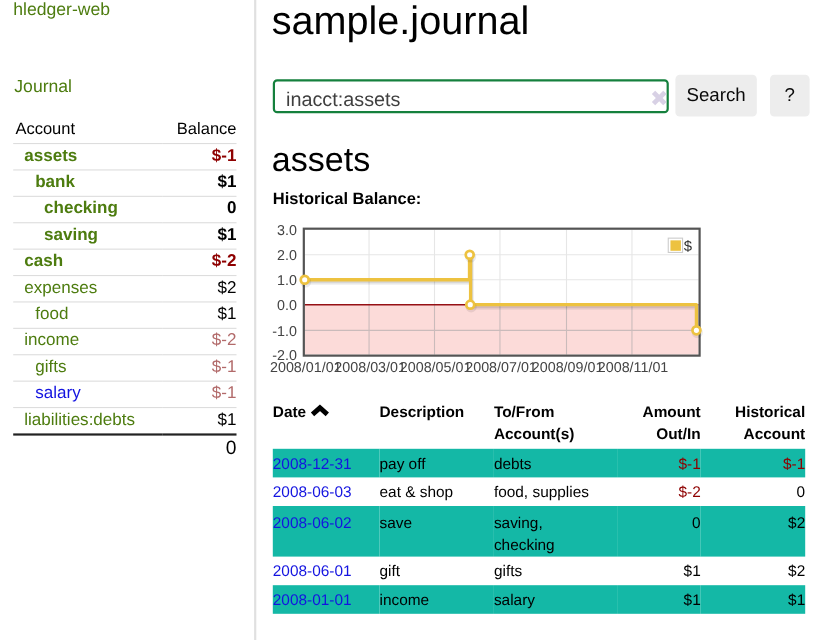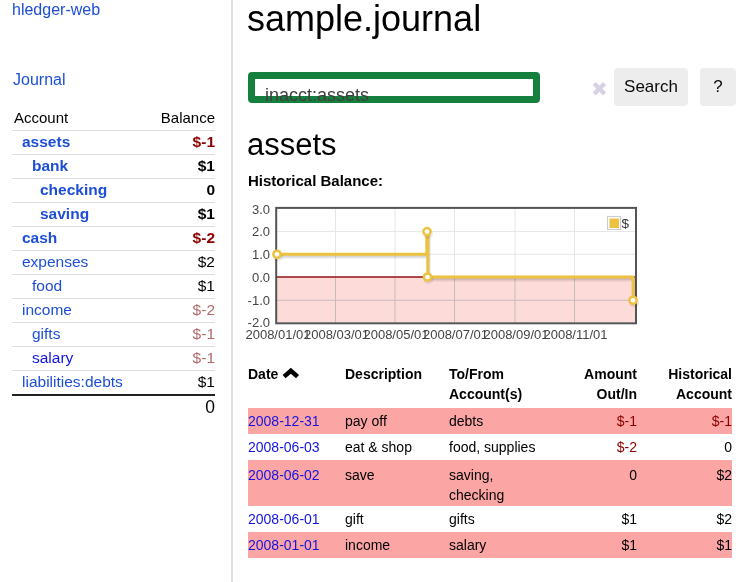--- a/index.html
+++ b/index.html
@@ -1,19 +1,19 @@
 <!DOCTYPE html>
 <html><head>
 <meta charset="utf-8">
 <style>
 * { margin:0; padding:0; box-sizing:border-box; }
 html,body { width:742px; height:582px; background:#fff; font-family:"Liberation Sans", sans-serif; overflow:hidden; }
 a { text-decoration:none; }
 .abs { position:absolute; }
-.purple { color:#1d4ed8; }
+.purple { color:#4d7c0f; }
 .blue { color:#1414e0; }
 .negb { color:#8e0000; font-weight:bold; }
 .negd { color:#b26a6a; }
 .neg { color:#8e0000; }
 
 #brand { left:12px; top:1px; font-size:16px; }
 #journal { left:13px; top:71px; font-size:16px; }
 table { border-collapse:collapse; }
 #side { left:12px; top:103px; width:203px; font-size:15.5px; }
 #side td { padding:0; height:24px; vertical-align:middle; white-space:nowrap; }
@@ -21,36 +21,36 @@
 #side td.bal { text-align:right; font-weight:bold; }
 #side tr.dim td.bal { font-weight:normal; }
 #side tr { border-top:1px solid #ddd; }
 #side tr.hd { border-top:none; }
 #side tr.tot { border-top:2px solid #222; }
 #side a { font-weight:bold; }
 #side tr.dim a { font-weight:normal; }
 #vsep { left:231px; top:0; width:2px; height:582px; background:#e0e0e0; }
 
 #h1 { left:247px; top:-2px; font-size:36px; color:#000; letter-spacing:0px; }
-#sinput { left:248px; top:72px; width:292px; height:31px; border:7px solid #15803d; border-radius:4px; font-size:18px; color:#3f3f3f; padding-left:10px; line-height:32px; }
+#sinput { left:248px; top:72px; width:360px; height:31px; border:2px solid #15803d; border-radius:4px; font-size:18px; color:#3f3f3f; padding-left:10px; line-height:32px; }
 #xclear { left:591px; top:77px; font-size:20px; color:#d8d1e5; }
 .btn { background:#ededed; border-radius:4px; text-align:center; color:#0a0a0a; font-size:17px; line-height:38px; height:38px; top:68px; }
 #bsearch { left:614px; width:74px; }
 #bhelp { left:700px; width:36px; }
 #h2 { left:247px; top:127px; font-size:31px; color:#000; }
 #hb { left:248px; top:172px; font-size:15px; font-weight:bold; }
 #chart { left:232px; top:196px; }
 
 #reg { left:248px; top:363px; width:484px; font-size:14px; }
 #reg td { padding:0; vertical-align:top; line-height:19.5px; }
 #reg tr.d td { height:26px; padding-top:0; padding-bottom:0; vertical-align:middle; line-height:20.3px; }
 #reg tr.d2 td { height:46px; vertical-align:top; padding-top:5px;margin-top:40px; }
 #reg tr.hd td { font-weight:bold; padding-top:2px; padding-bottom:4px; line-height:19.5px; }
 #reg td.r { text-align:right; }
-#reg tr.g { background:#fca5a5; }
+#reg tr.g { background:#14b8a6; }
 </style>
 </head>
 <body>
 <a id="brand" class="abs purple" href="#">hledger-web</a>
 <a id="journal" class="abs purple" href="#">Journal</a>
 <table id="side" class="abs">
 <tbody>
       <tr class="hd">
         <td style="padding-left:2px">Account</td>
         <td class="bal" style="font-weight:normal">Balance</td>

